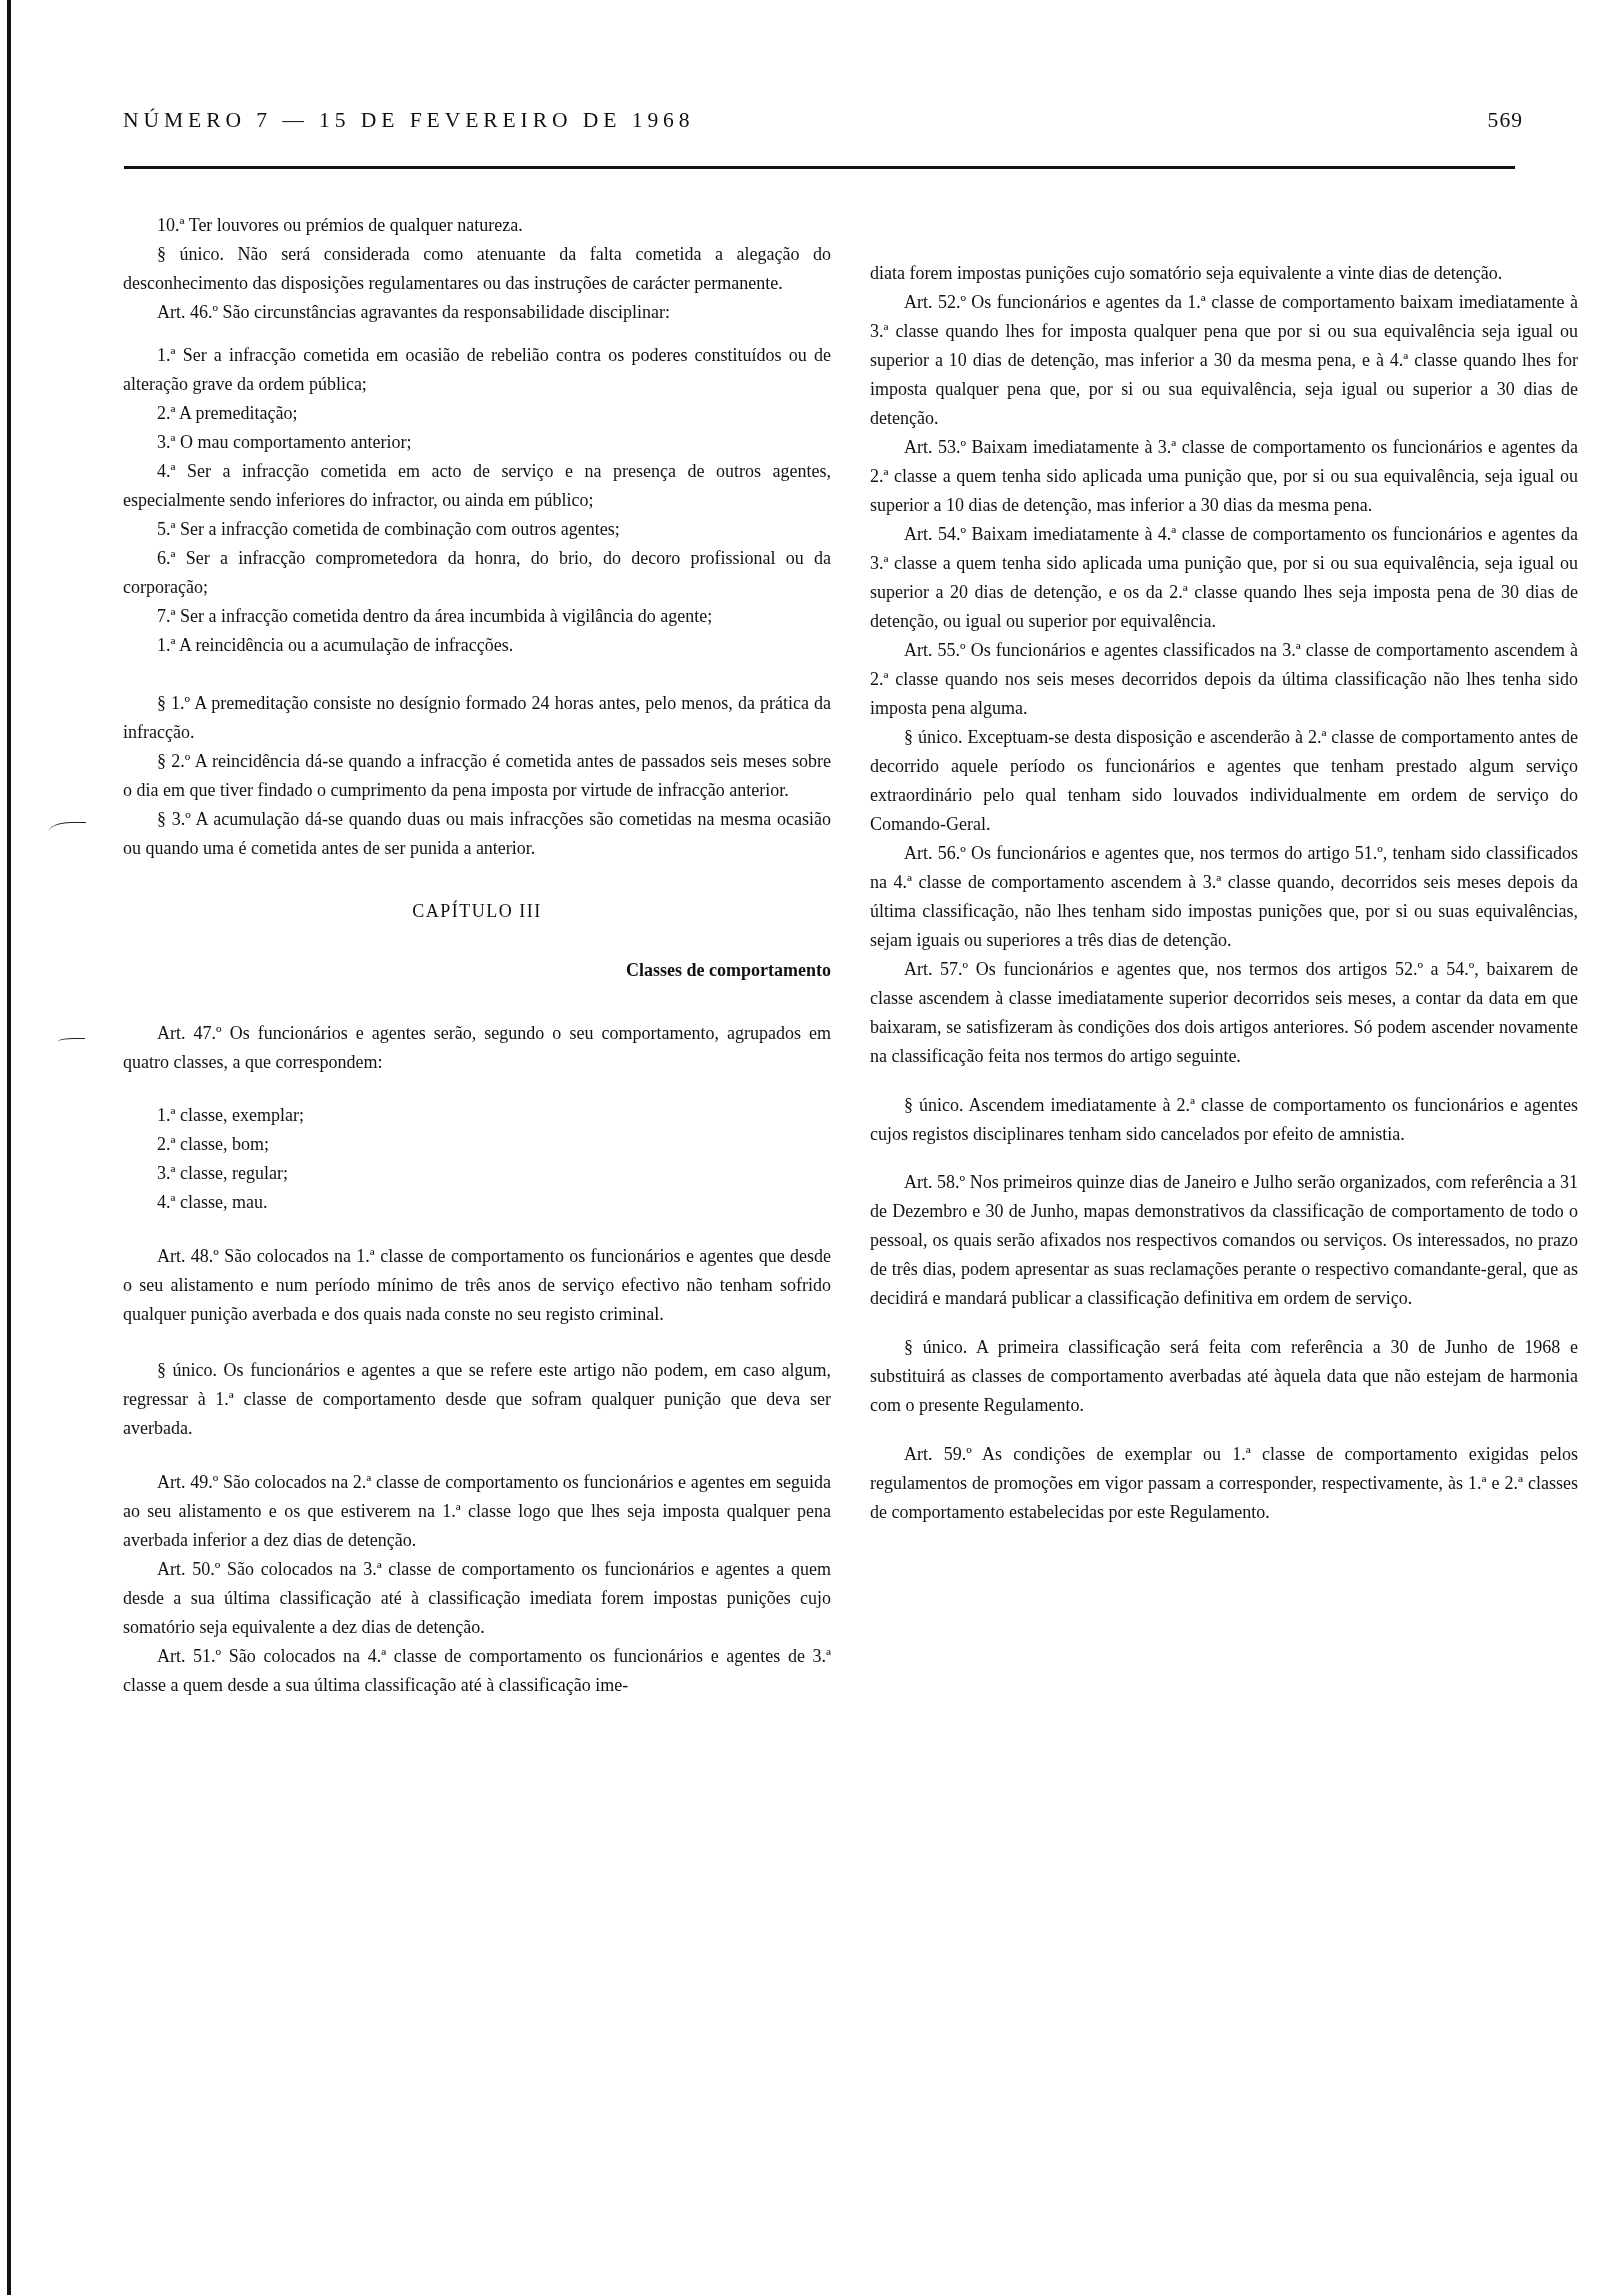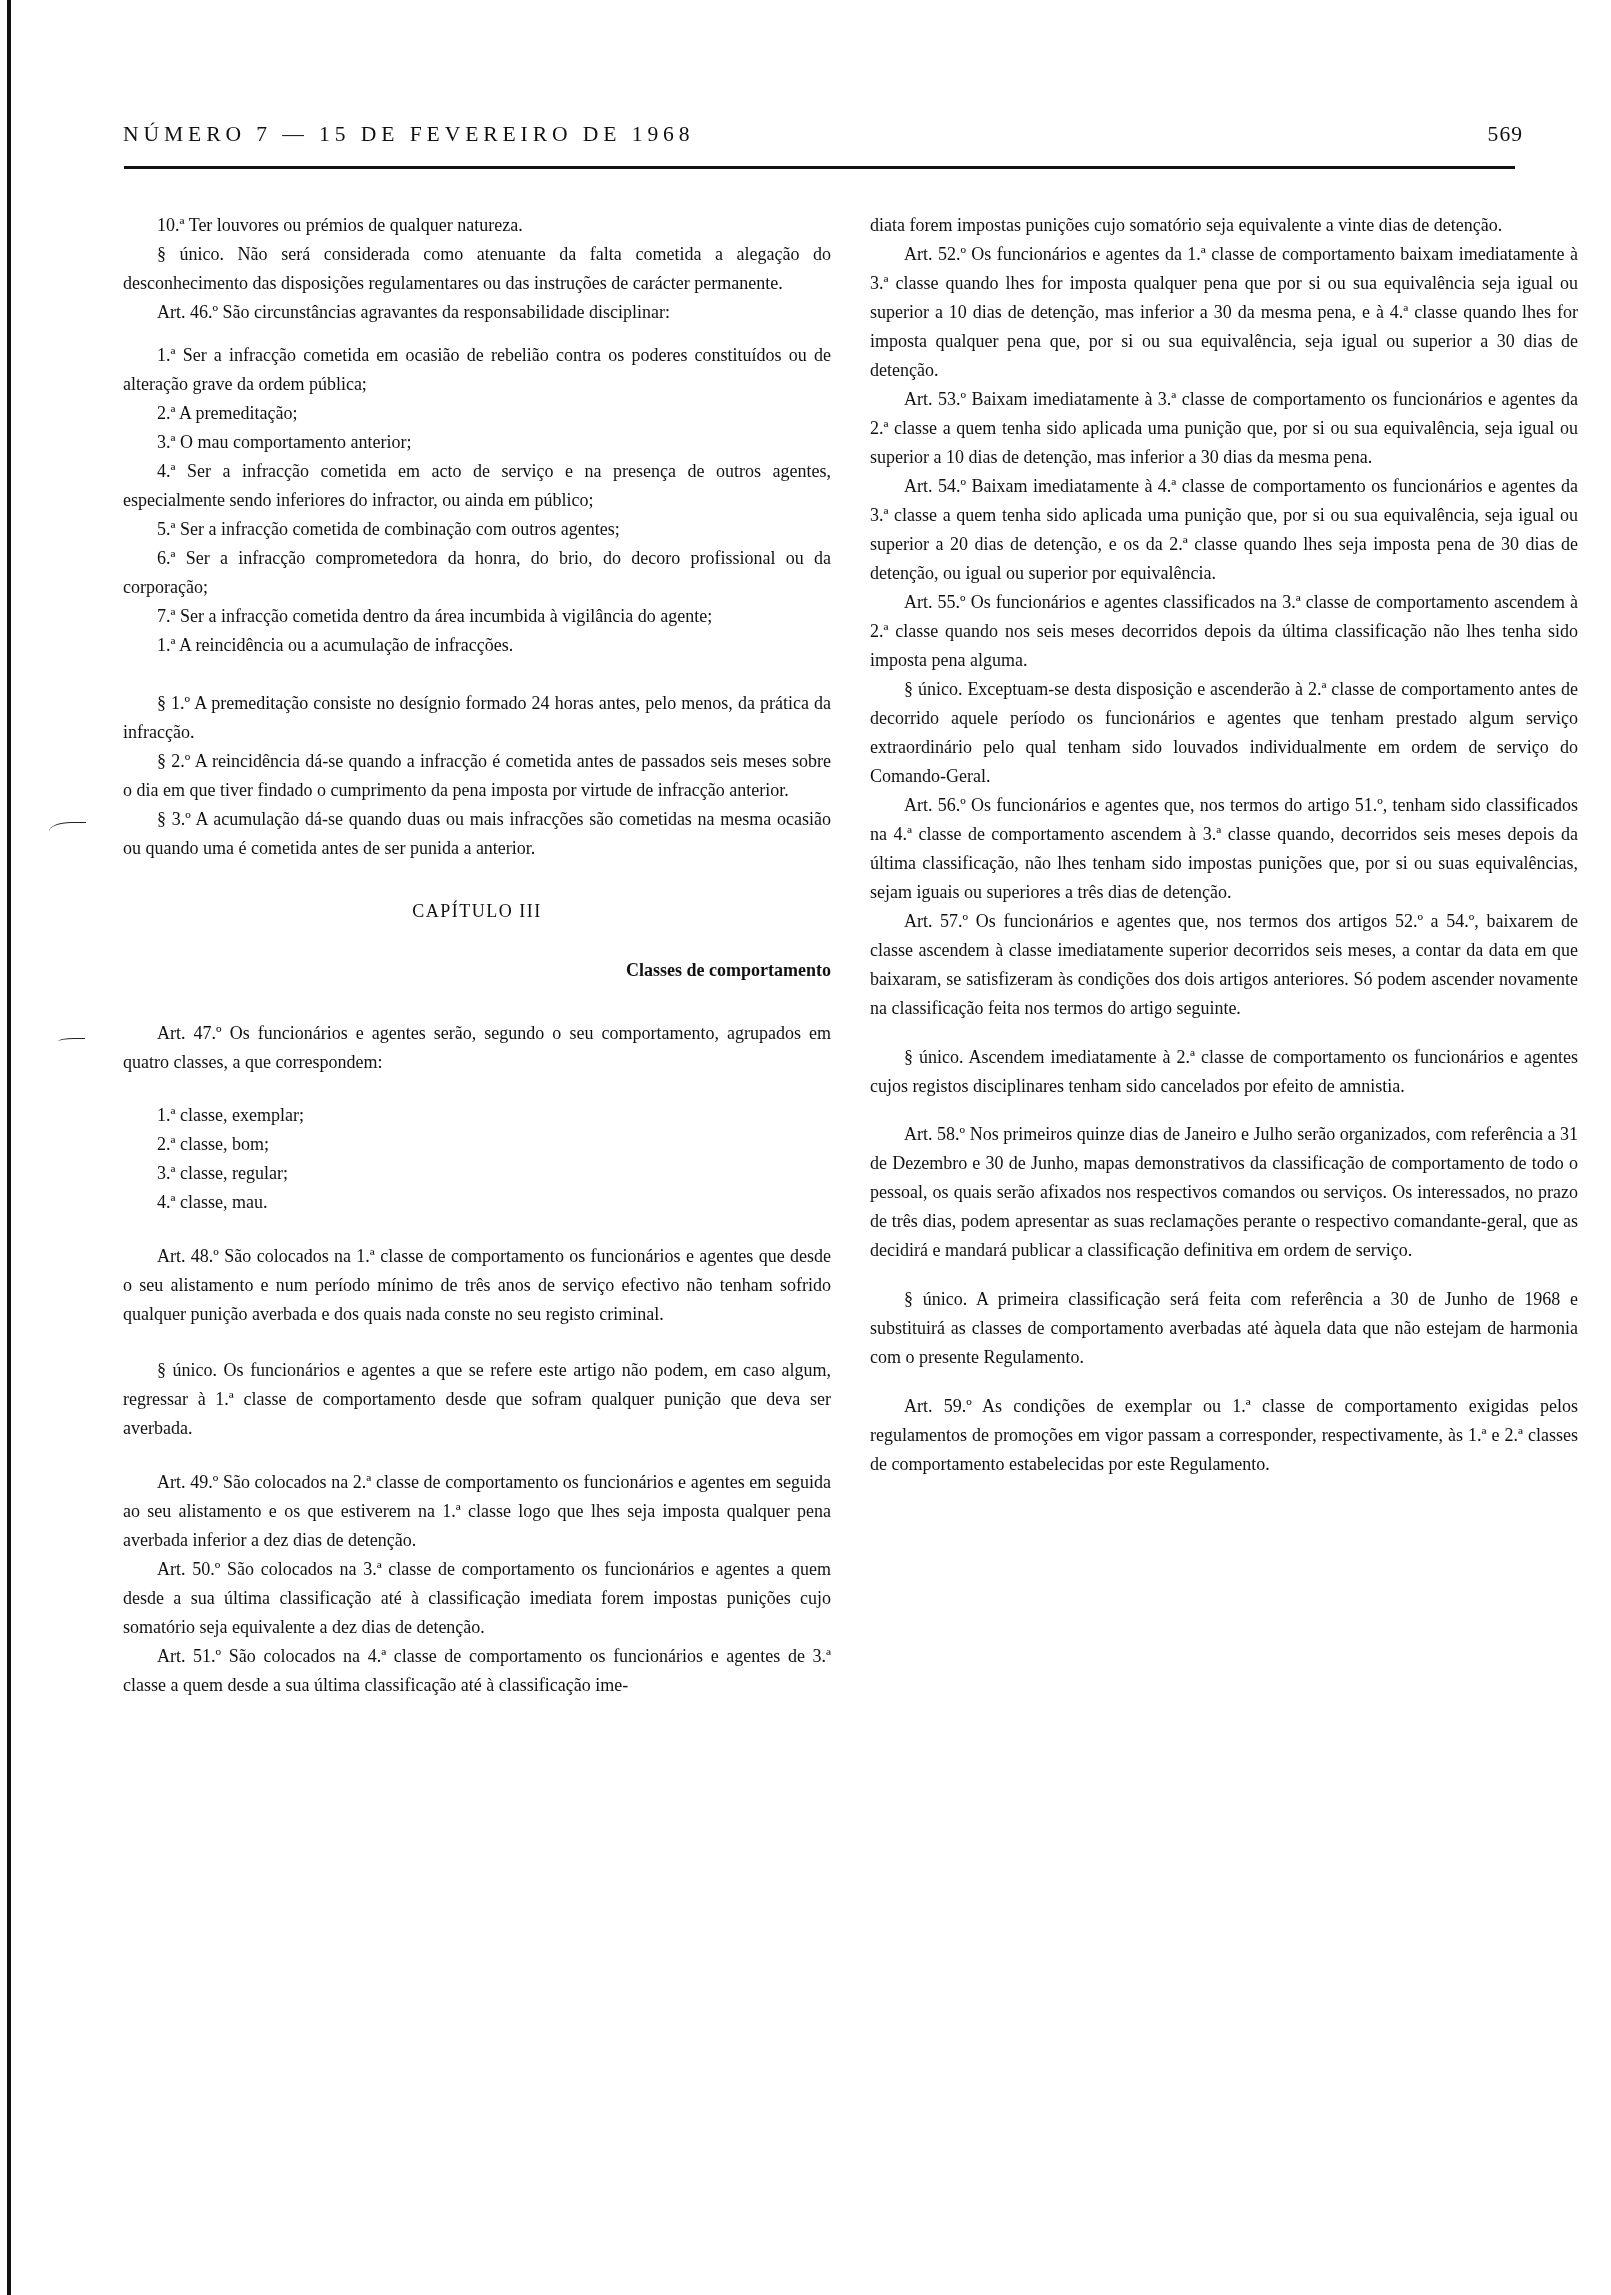--- a/index.html
+++ b/index.html
@@ -10,37 +10,37 @@
   }
   .scan-edge {
     position: absolute; left: 6.9px; top: 0; width: 3.9px; height: 2295px;
     background: #111;
   }
   .margin-mark {
     position: absolute; border-top: 1.5px solid #222; border-radius: 60% 0 0 0;
   }
   .running-head {
     position: absolute; left: 123px; top: 108px; width: 1400px; height: 39px;
-    display: flex; justify-content: space-between; align-items: flex-end;
+    display: flex; justify-content: space-between; align-items: flex-start;
     font-family: "Liberation Serif", serif; font-size: 21.6px; letter-spacing: 4.9px;
   }
   .running-head .pg { letter-spacing: 1px; }
   .head-rule {
     position: absolute; left: 124px; top: 166px; width: 1391px; height: 2.9px; background: #111;
   }
   .col {
     position: absolute; top: 211px; width: 708px;
     font-family: "Liberation Serif", serif; font-size: 18px; line-height: 29px;
     text-align: justify; hyphens: manual;
   }
   .col.left { left: 123px; }
   .col.right { left: 870px; }
   .col p { margin: 0; text-indent: 34px; }
   .col p.gap { margin-top: 13.8px; }
-  .col p.noindent { text-indent: 0; }
+  .col p.noindent { text-indent: 0; margin-top: 48px; }
   .col .list-item { text-indent: 34px; }
   .chapter {
     text-align: center; text-indent: 0 !important;
     margin-top: 34px !important; margin-bottom: 29.5px !important;
     letter-spacing: 1.5px;
   }
   .chapter-title {
     text-align: right; text-indent: 0 !important; font-weight: bold;
     margin-bottom: 34px !important;
   }

